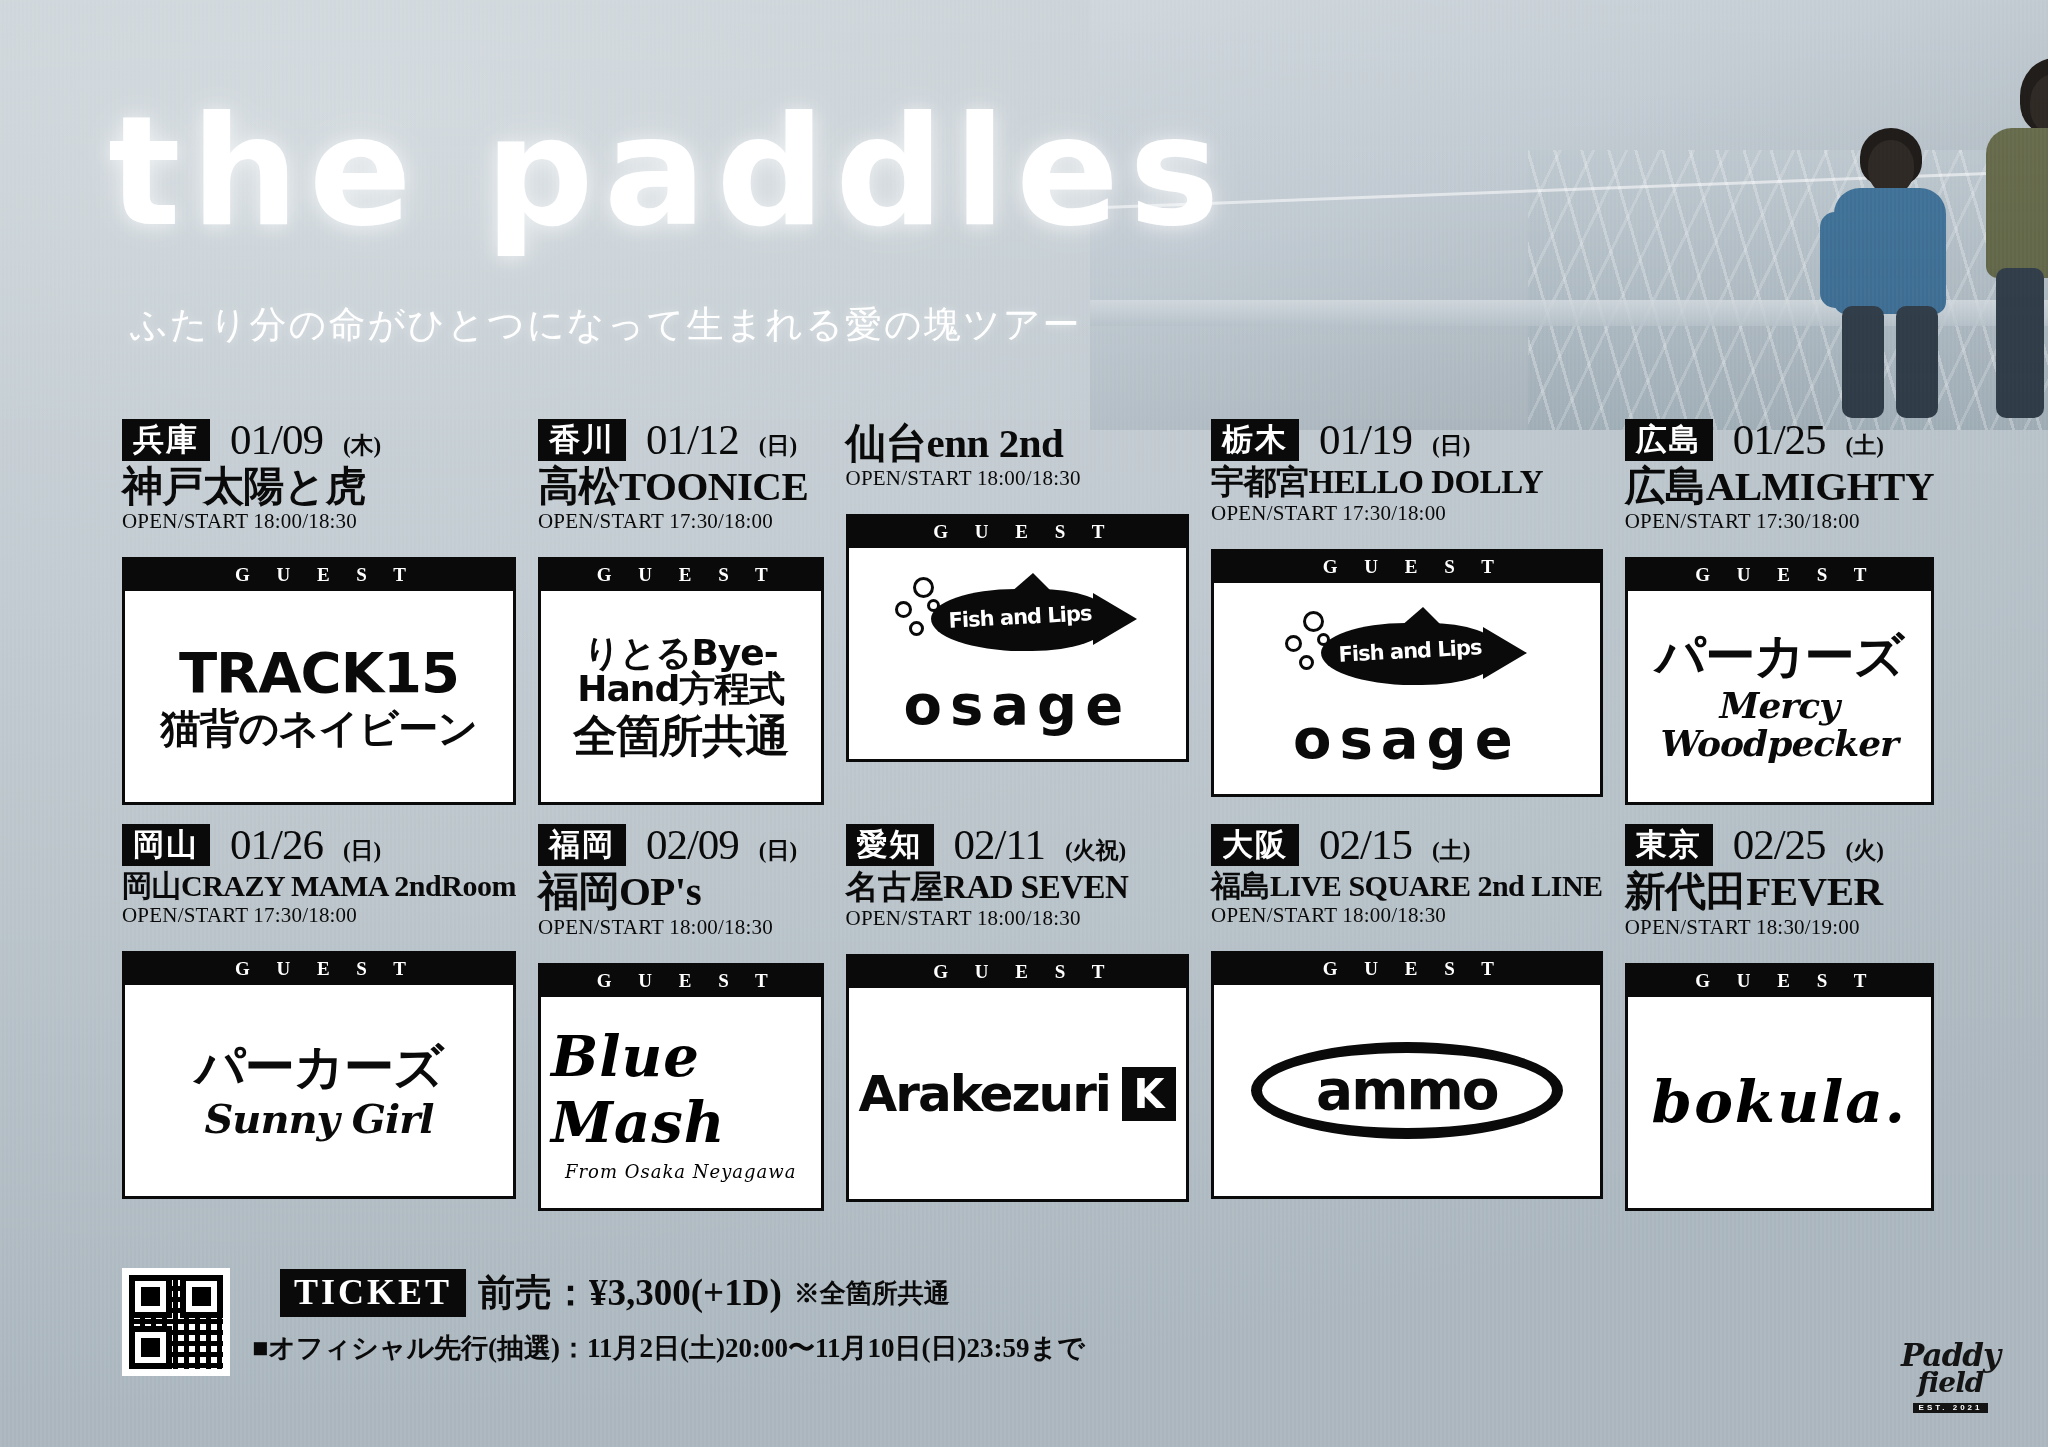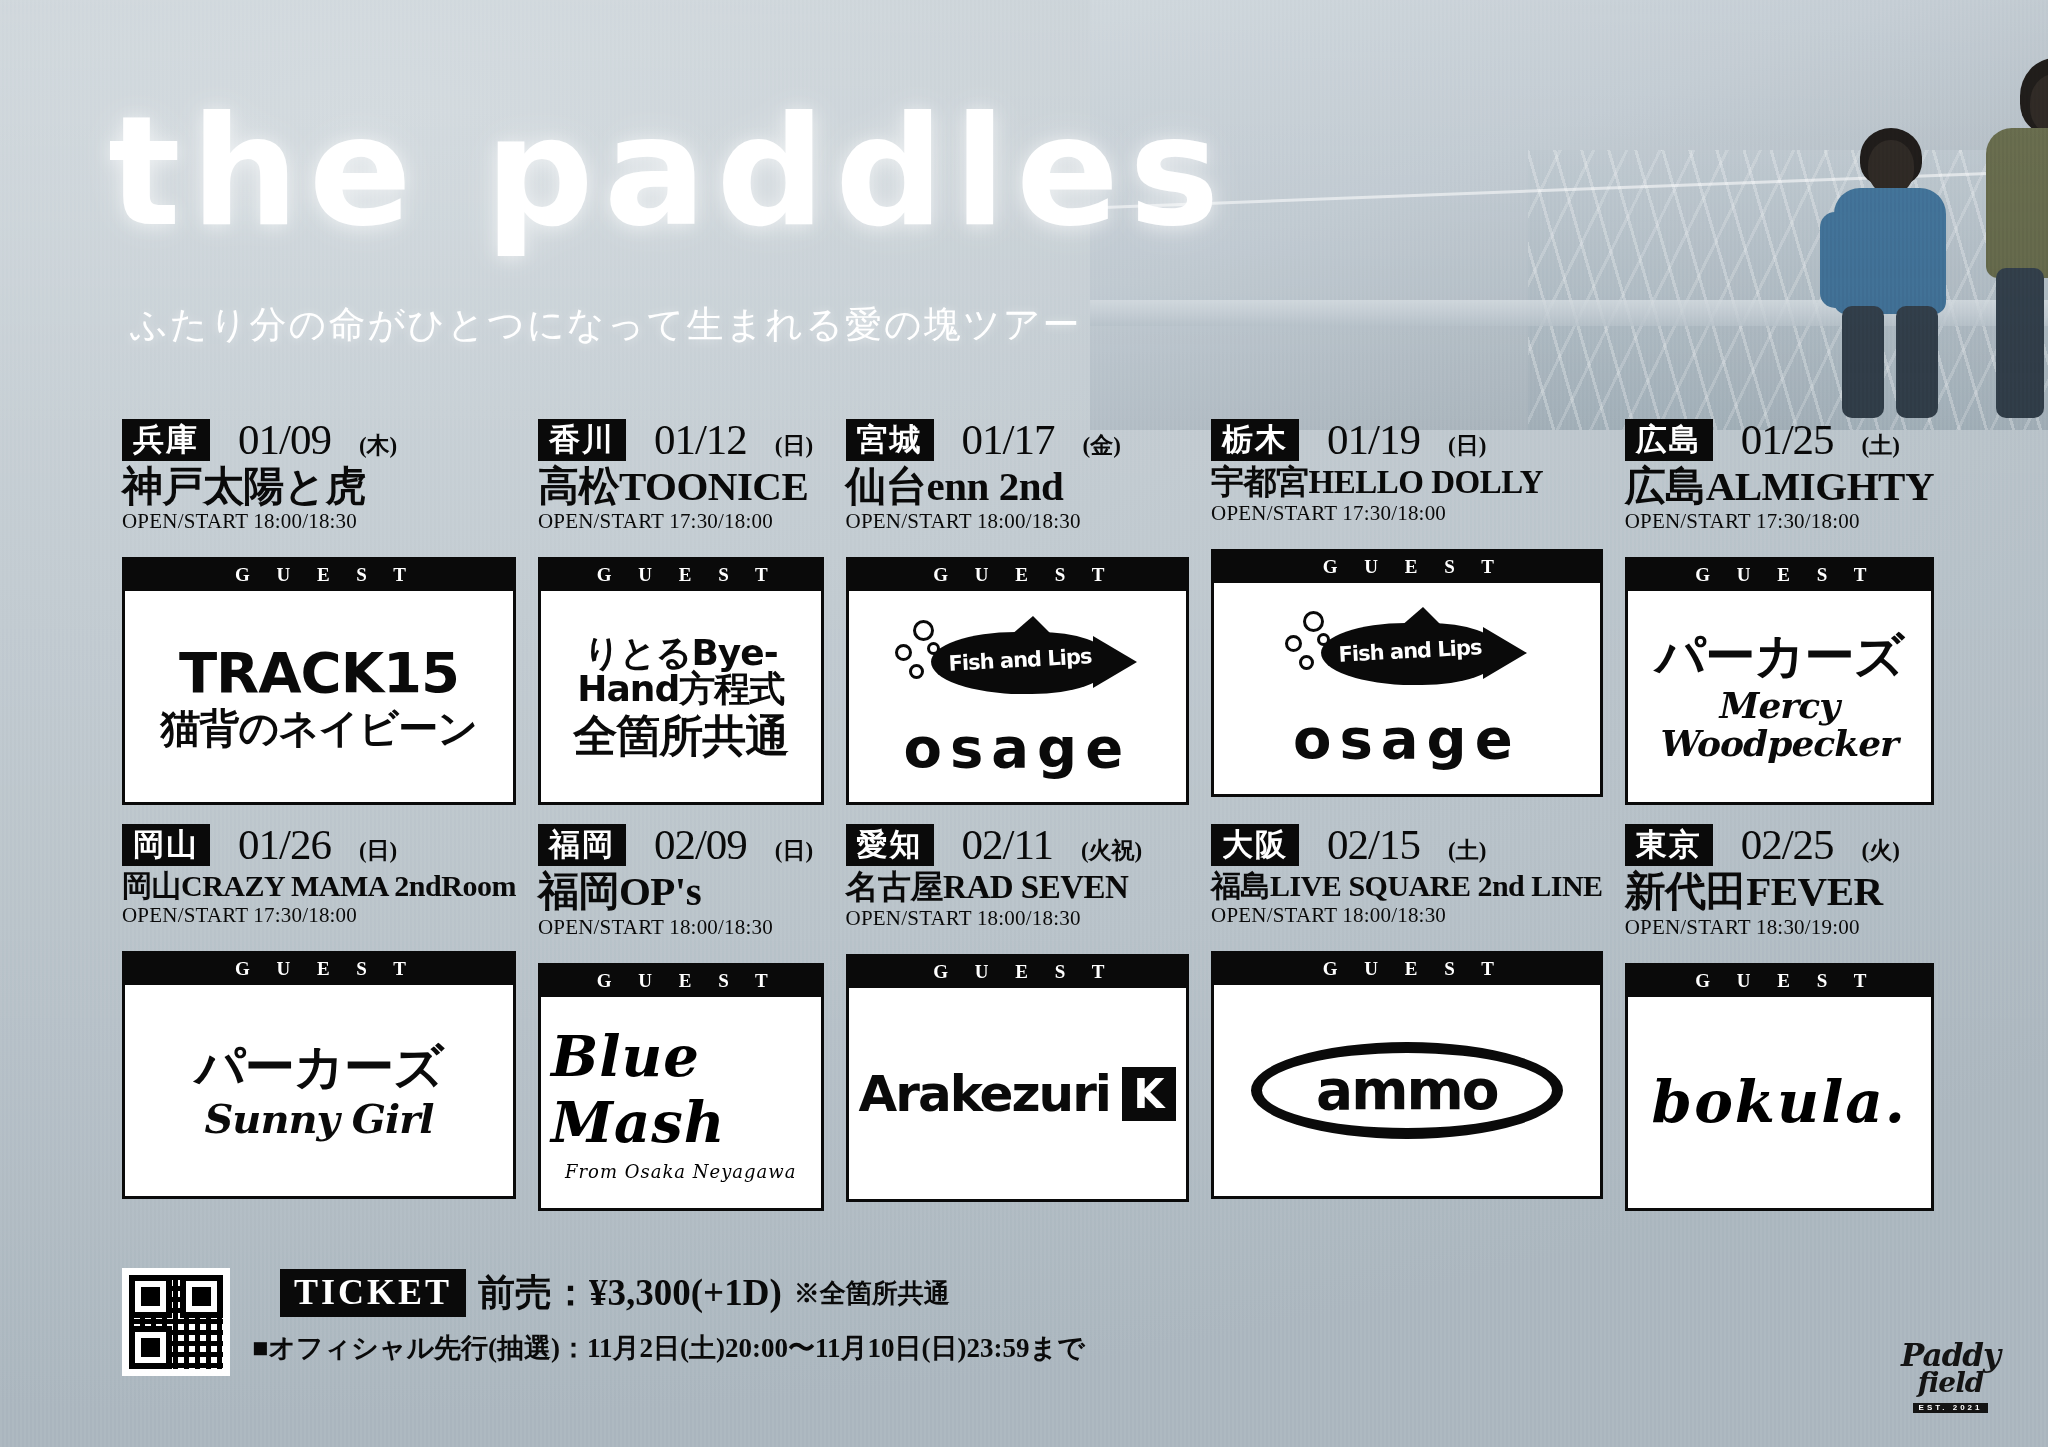--- a/index.html
+++ b/index.html
@@ -76,21 +76,21 @@
   #grid{
     position:absolute;left:122px;top:418px;
     width:1812px;
     display:grid;grid-template-columns:repeat(5,1fr);
     column-gap:22px;row-gap:18px;
   }
   .cell{position:relative;}
 
   .meta{padding:0 0 2px 0;}
   .metaline{
-    display:flex;align-items:flex-end;gap:28px;
+    display:flex;align-items:flex-end;gap:20px;
     white-space:nowrap;line-height:1;
   }
   .pref{
     display:inline-block;background:#0a0a0a;color:#fff;
     font-family:"Liberation Serif",serif;font-weight:700;
     font-size:31px;letter-spacing:2px;padding:3px 9px 4px;
     border:2px solid #0a0a0a;
   }
   .date{
     font-family:"Liberation Serif",serif;font-weight:400;
@@ -317,25 +317,20 @@
         <div class="logobox">
           <div class="guestbar">G U E S T</div>
           <div class="logoarea">
             <div class="lg-main" style="font-size: 36px; letter-spacing: -1px;">りとるBye-Hand方程式</div>
             <div class="lg-sub" style="font-size: 44px; letter-spacing: -1px; font-weight: 700;">全箇所共通</div>
           </div>
         </div>
       </div>
       <div class="cell">
         <div class="meta">
-          <div class="metaline">
-            <span class="pref">宮城</span>
-            <span class="date">01/17</span>
-            <span class="dow">(金)</span>
-          </div>
           <div class="venue">仙台enn 2nd</div>
           <div class="times">OPEN/START 18:00/18:30</div>
         </div>
         <div class="logobox">
           <div class="guestbar">G U E S T</div>
           <div class="logoarea">
             <div class="fish-wrap">
               <span class="bub b1"></span>
               <span class="bub b2"></span>
               <span class="bub b3"></span>

